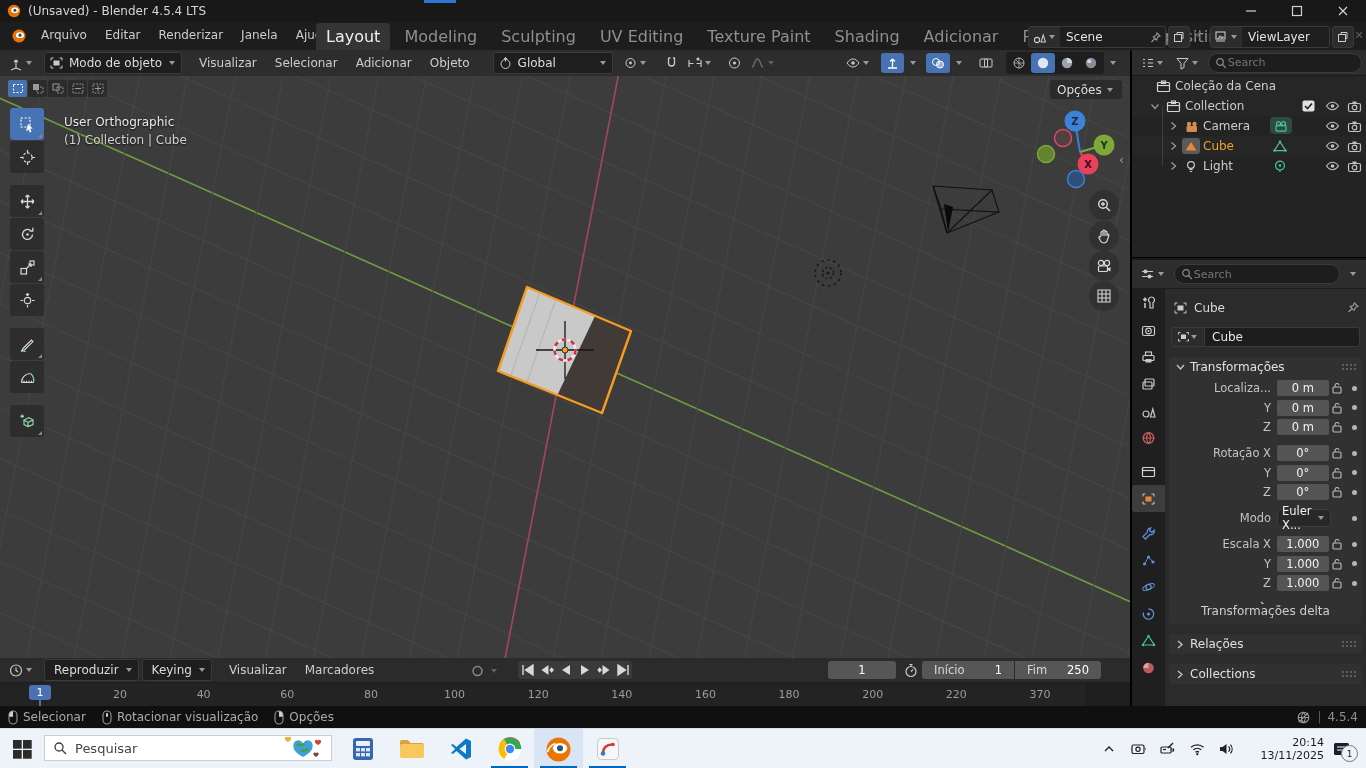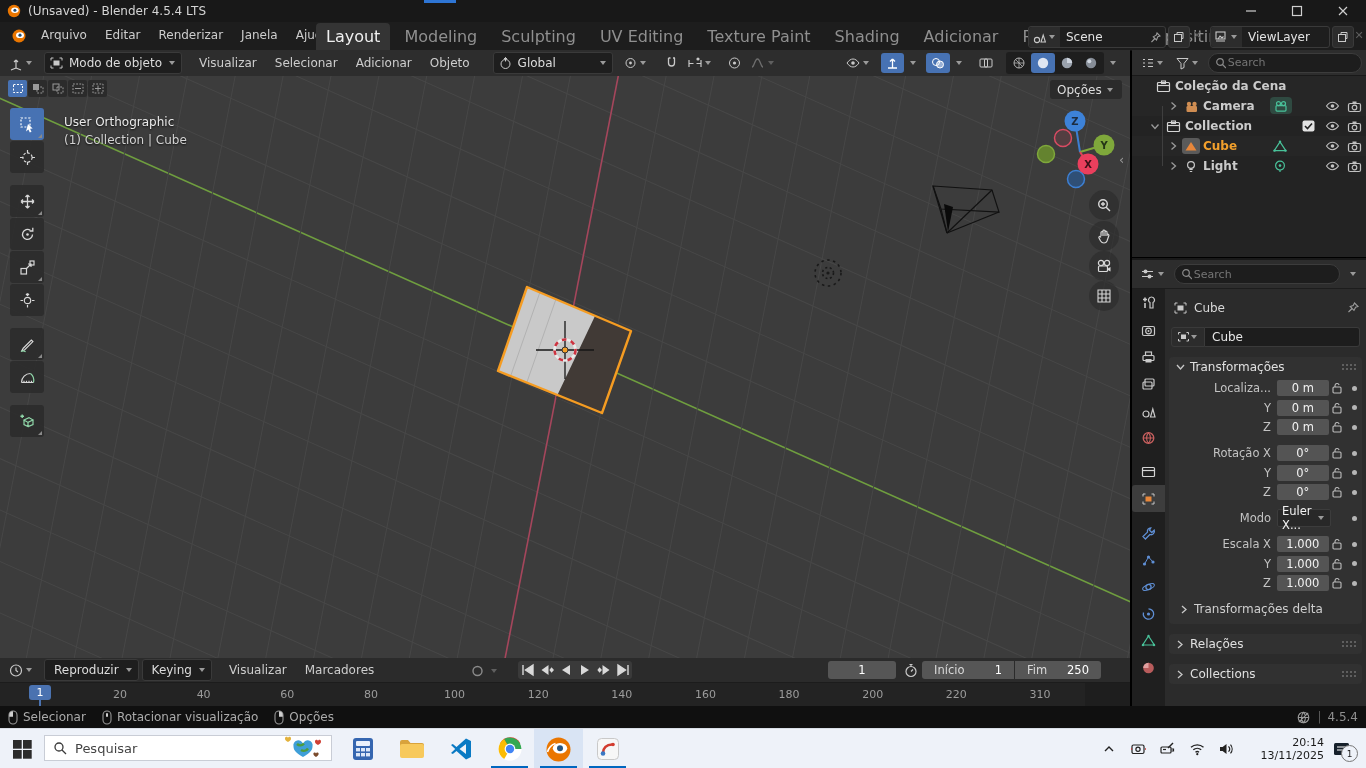--- a/index.html
+++ b/index.html
@@ -45,21 +45,21 @@
   .smbtn.active{background:#4772b3;}
   .vtoolbar{left:10px;top:32px;display:flex;flex-direction:column;}
   .vtool{width:34px;height:32px;background:#2b2b2bdd;display:flex;align-items:center;justify-content:center;margin-bottom:1px;border-radius:3px;position:relative;}
   .vtool.active{background:#4772b3;}
   .vtool.gap{margin-top:11px;}
   .vtool.sub:after{content:"";position:absolute;right:2px;bottom:2px;border-left:4px solid transparent;border-bottom:4px solid #8a8a8a;}
   .optbtn{left:1050px;top:4px;height:19px;background:rgba(40,40,40,.85);border-radius:3px;display:flex;align-items:center;padding:0 7px;color:#dedede;}
   .collapsearrow{left:1119px;top:76px;color:#9a9a9a;font-size:13px;}
   .navball{position:absolute;width:30px;height:30px;border-radius:50%;background:rgba(40,40,40,.55);display:flex;align-items:center;justify-content:center;}
   
-  .outliner{left:1132px;top:76px;width:234px;height:181px;background:#232323;overflow:hidden;font-weight:bold;}
+  .outliner{left:1132px;top:76px;width:234px;height:181px;background:#232323;overflow:hidden;}
   .orow{position:relative;height:20px;display:flex;align-items:center;font-size:12px;}
   .orow:nth-child(odd){background:#262626;}
   .oicon{width:18px;display:flex;justify-content:center;align-items:center;flex-shrink:0;}
   .olabel{margin-left:3px;color:#cbcbcb;white-space:nowrap;}
   .olabel.sel{color:#f2a02c;}
   .ocolR{position:absolute;display:flex;align-items:center;justify-content:center;width:20px;height:20px;}
   .badge{width:18px;height:16px;border-radius:3px;display:flex;align-items:center;justify-content:center;}
   .treeline{position:absolute;left:30px;top:30px;width:1px;height:60px;background:#3f3f3f;}
   
   .properties{left:1132px;top:258px;width:234px;height:448px;background:#2b2b2b;overflow:hidden;border-top:2px solid #191919;}
@@ -78,21 +78,21 @@
   .panhead{display:flex;align-items:center;height:20px;padding:0 6px;color:#e0e0e0;}
   .panhead .flex{flex:1;}
   .trow{display:flex;align-items:center;height:17px;margin:2.5px 0;}
   .trow.gap{margin-top:9px;}
   .tlabel{width:102px;text-align:right;color:#c3c3c3;padding-right:6px;font-size:11.5px;flex-shrink:0;}
   .tfield{width:62px;height:16px;background:#545454;border-radius:2px;color:#f2f2f2;display:flex;align-items:center;justify-content:center;font-size:11.5px;}
   .tfield.drop{background:#282828;border:1px solid #3c3c3c;justify-content:space-between;padding:0 4px;width:56px;}
   .tlock{width:22px;display:flex;justify-content:center;}
   .tdot{width:18px;display:flex;justify-content:center;}
   .tdot i{width:5px;height:5px;border-radius:50%;background:#b5b5b5;}
-  .subpanel{display:flex;align-items:center;color:#cecece;height:18px;padding:0 10px;margin-top:8px;}
+  .subpanel{display:flex;align-items:center;color:#cecece;height:18px;padding:0 10px;margin-top:8px;flex-direction:column;}
   
   .timeline{left:0;top:658px;width:1130px;height:56px;background:#2b2b2b;}
   .tl-head{position:relative;height:24px;display:flex;align-items:center;border-bottom:1px solid #1c1c1c;}
   .tl-ruler{position:relative;height:23px;background:#232323;}
   .tick{position:absolute;top:5px;transform:translateX(-50%);color:#9c9c9c;font-size:11px;}
   .fbadge{position:absolute;left:29px;top:2px;width:22px;height:15px;background:#4a72b0;border-radius:3px;color:#fff;font-size:11px;display:flex;align-items:center;justify-content:center;}
   .pline{position:absolute;left:39px;top:17px;width:2px;height:6px;background:#4a72b0;}
   .dimend{position:absolute;left:1085px;top:0;right:0;bottom:0;background:rgba(0,0,0,.14);}
   .pbgroup{position:absolute;left:518px;top:3px;display:flex;background:#3a3a3a;border-radius:3px;}
   .pbtn{width:19px;height:18px;display:flex;align-items:center;justify-content:center;}
@@ -589,72 +589,72 @@
           <svg width="15" height="13">
             <rect x="1.5" y="2.5" width="12" height="9" rx="1" fill="none" stroke="#d5d5d5" stroke-width="1.2"></rect>
             <path d="M1.5 5.5h12" stroke="#d5d5d5" stroke-width="1.2"></path>
             <rect x="5.5" y="1" width="4" height="2.5" fill="none" stroke="#d5d5d5" stroke-width="1.1"></rect>
           </svg>
         </span>
       <span class="olabel">Coleção da Cena</span>
     </div>
     <div id="outliner-rows">
         <div class="orow">
+          <span class="oicon" style="margin-left: 14px;">
+            <svg width="10" height="9">
+              <path d="M1.5 2.5l3.5 4 3.5-4" fill="none" stroke="#9a9a9a" stroke-width="1.3"></path>
+            </svg>
+          </span>
+          <span class="oicon">
+            <svg width="15" height="13">
+              <rect x="1.5" y="2.5" width="12" height="9" rx="1" fill="none" stroke="#d5d5d5" stroke-width="1.2"></rect>
+              <path d="M1.5 5.5h12" stroke="#d5d5d5" stroke-width="1.2"></path>
+              <rect x="5.5" y="1" width="4" height="2.5" fill="none" stroke="#d5d5d5" stroke-width="1.1"></rect>
+            </svg>
+          </span>
+          <span class="olabel">Collection</span>
+          <span class="ocolR" style="left: 166px;">
+            <svg width="13" height="12">
+              <rect x="0.5" y="0.5" width="12" height="11" rx="2" fill="#e2e2e2"></rect>
+              <path d="M3 6l2.5 2.5L10 3.5" fill="none" stroke="#222" stroke-width="1.6"></path>
+            </svg>
+          </span>
+          <span class="ocolR" style="left: 190px;">
+            <svg width="15" height="12">
+              <path d="M1.5 6C3.3 3.5 5.3 2.3 7.5 2.3S11.7 3.5 13.5 6c-1.8 2.5-3.8 3.7-6 3.7S3.3 8.5 1.5 6Z" fill="none" stroke="#c1c1c1" stroke-width="1.1"></path>
+              <circle cx="7.5" cy="6" r="1.8" fill="#c1c1c1"></circle>
+            </svg>
+          </span>
+          <span class="ocolR" style="left: 212px;">
+            <svg width="15" height="13">
+              <rect x="1.5" y="3.5" width="12" height="8" rx="1.5" fill="none" stroke="#c1c1c1" stroke-width="1.2"></rect>
+              <circle cx="7.5" cy="7.5" r="2.3" fill="none" stroke="#c1c1c1" stroke-width="1.2"></circle>
+              <rect x="5.5" y="1.5" width="4" height="2" fill="#c1c1c1"></rect>
+            </svg>
+          </span>
+        </div>
+        <div class="orow">
           <span class="oicon" style="margin-left: 32px;">
             <svg width="9" height="10">
               <path d="M2.5 1.5l4 3.5-4 3.5" fill="none" stroke="#9a9a9a" stroke-width="1.3"></path>
             </svg>
           </span>
           <span class="oicon">
             <svg width="15" height="13">
               <circle cx="5" cy="4" r="2.2" fill="#cf8d52"></circle>
               <circle cx="10.5" cy="4" r="2.2" fill="#cf8d52"></circle>
               <rect x="2.5" y="6" width="10.5" height="6" rx="1.2" fill="#cf8d52"></rect>
             </svg>
           </span>
           <span class="olabel">Camera</span>
           <span class="ocolR" style="left: 138px; background: rgb(47, 74, 65); border-radius: 4px; width: 22px; height: 17px; top: 1px;">
             <svg width="14" height="12">
               <circle cx="4.5" cy="3.6" r="2" fill="none" stroke="#49c29a" stroke-width="1.2"></circle>
               <circle cx="9.5" cy="3.6" r="2" fill="none" stroke="#49c29a" stroke-width="1.2"></circle>
               <rect x="2" y="5.6" width="10" height="5.5" rx="1" fill="none" stroke="#49c29a" stroke-width="1.2"></rect>
-            </svg>
-          </span>
-          <span class="ocolR" style="left: 190px;">
-            <svg width="15" height="12">
-              <path d="M1.5 6C3.3 3.5 5.3 2.3 7.5 2.3S11.7 3.5 13.5 6c-1.8 2.5-3.8 3.7-6 3.7S3.3 8.5 1.5 6Z" fill="none" stroke="#c1c1c1" stroke-width="1.1"></path>
-              <circle cx="7.5" cy="6" r="1.8" fill="#c1c1c1"></circle>
-            </svg>
-          </span>
-          <span class="ocolR" style="left: 212px;">
-            <svg width="15" height="13">
-              <rect x="1.5" y="3.5" width="12" height="8" rx="1.5" fill="none" stroke="#c1c1c1" stroke-width="1.2"></rect>
-              <circle cx="7.5" cy="7.5" r="2.3" fill="none" stroke="#c1c1c1" stroke-width="1.2"></circle>
-              <rect x="5.5" y="1.5" width="4" height="2" fill="#c1c1c1"></rect>
-            </svg>
-          </span>
-        </div>
-        <div class="orow">
-          <span class="oicon" style="margin-left: 14px;">
-            <svg width="10" height="9">
-              <path d="M1.5 2.5l3.5 4 3.5-4" fill="none" stroke="#9a9a9a" stroke-width="1.3"></path>
-            </svg>
-          </span>
-          <span class="oicon">
-            <svg width="15" height="13">
-              <rect x="1.5" y="2.5" width="12" height="9" rx="1" fill="none" stroke="#d5d5d5" stroke-width="1.2"></rect>
-              <path d="M1.5 5.5h12" stroke="#d5d5d5" stroke-width="1.2"></path>
-              <rect x="5.5" y="1" width="4" height="2.5" fill="none" stroke="#d5d5d5" stroke-width="1.1"></rect>
-            </svg>
-          </span>
-          <span class="olabel">Collection</span>
-          <span class="ocolR" style="left: 166px;">
-            <svg width="13" height="12">
-              <rect x="0.5" y="0.5" width="12" height="11" rx="2" fill="#e2e2e2"></rect>
-              <path d="M3 6l2.5 2.5L10 3.5" fill="none" stroke="#222" stroke-width="1.6"></path>
             </svg>
           </span>
           <span class="ocolR" style="left: 190px;">
             <svg width="15" height="12">
               <path d="M1.5 6C3.3 3.5 5.3 2.3 7.5 2.3S11.7 3.5 13.5 6c-1.8 2.5-3.8 3.7-6 3.7S3.3 8.5 1.5 6Z" fill="none" stroke="#c1c1c1" stroke-width="1.1"></path>
               <circle cx="7.5" cy="6" r="1.8" fill="#c1c1c1"></circle>
             </svg>
           </span>
           <span class="ocolR" style="left: 212px;">
             <svg width="15" height="13">
@@ -1169,21 +1169,21 @@
           <span class="tick" style="left: 203.636px;">40</span>
           <span class="tick" style="left: 287.272px;">60</span>
           <span class="tick" style="left: 370.908px;">80</span>
           <span class="tick" style="left: 454.544px;">100</span>
           <span class="tick" style="left: 538.18px;">120</span>
           <span class="tick" style="left: 621.816px;">140</span>
           <span class="tick" style="left: 705.452px;">160</span>
           <span class="tick" style="left: 789.088px;">180</span>
           <span class="tick" style="left: 872.724px;">200</span>
           <span class="tick" style="left: 956.36px;">220</span>
-          <span class="tick" style="left: 1040px;">310</span>
+          <span class="tick" style="left: 1040px;">370</span>
         </div>
       <div class="dimend"></div>
       <div class="pline"></div>
       <div class="fbadge">1</div>
     </div>
   </div>
 
   <div class="abs statusbar">
     <div id="hints" style="display:flex">
         <div class="hint">

